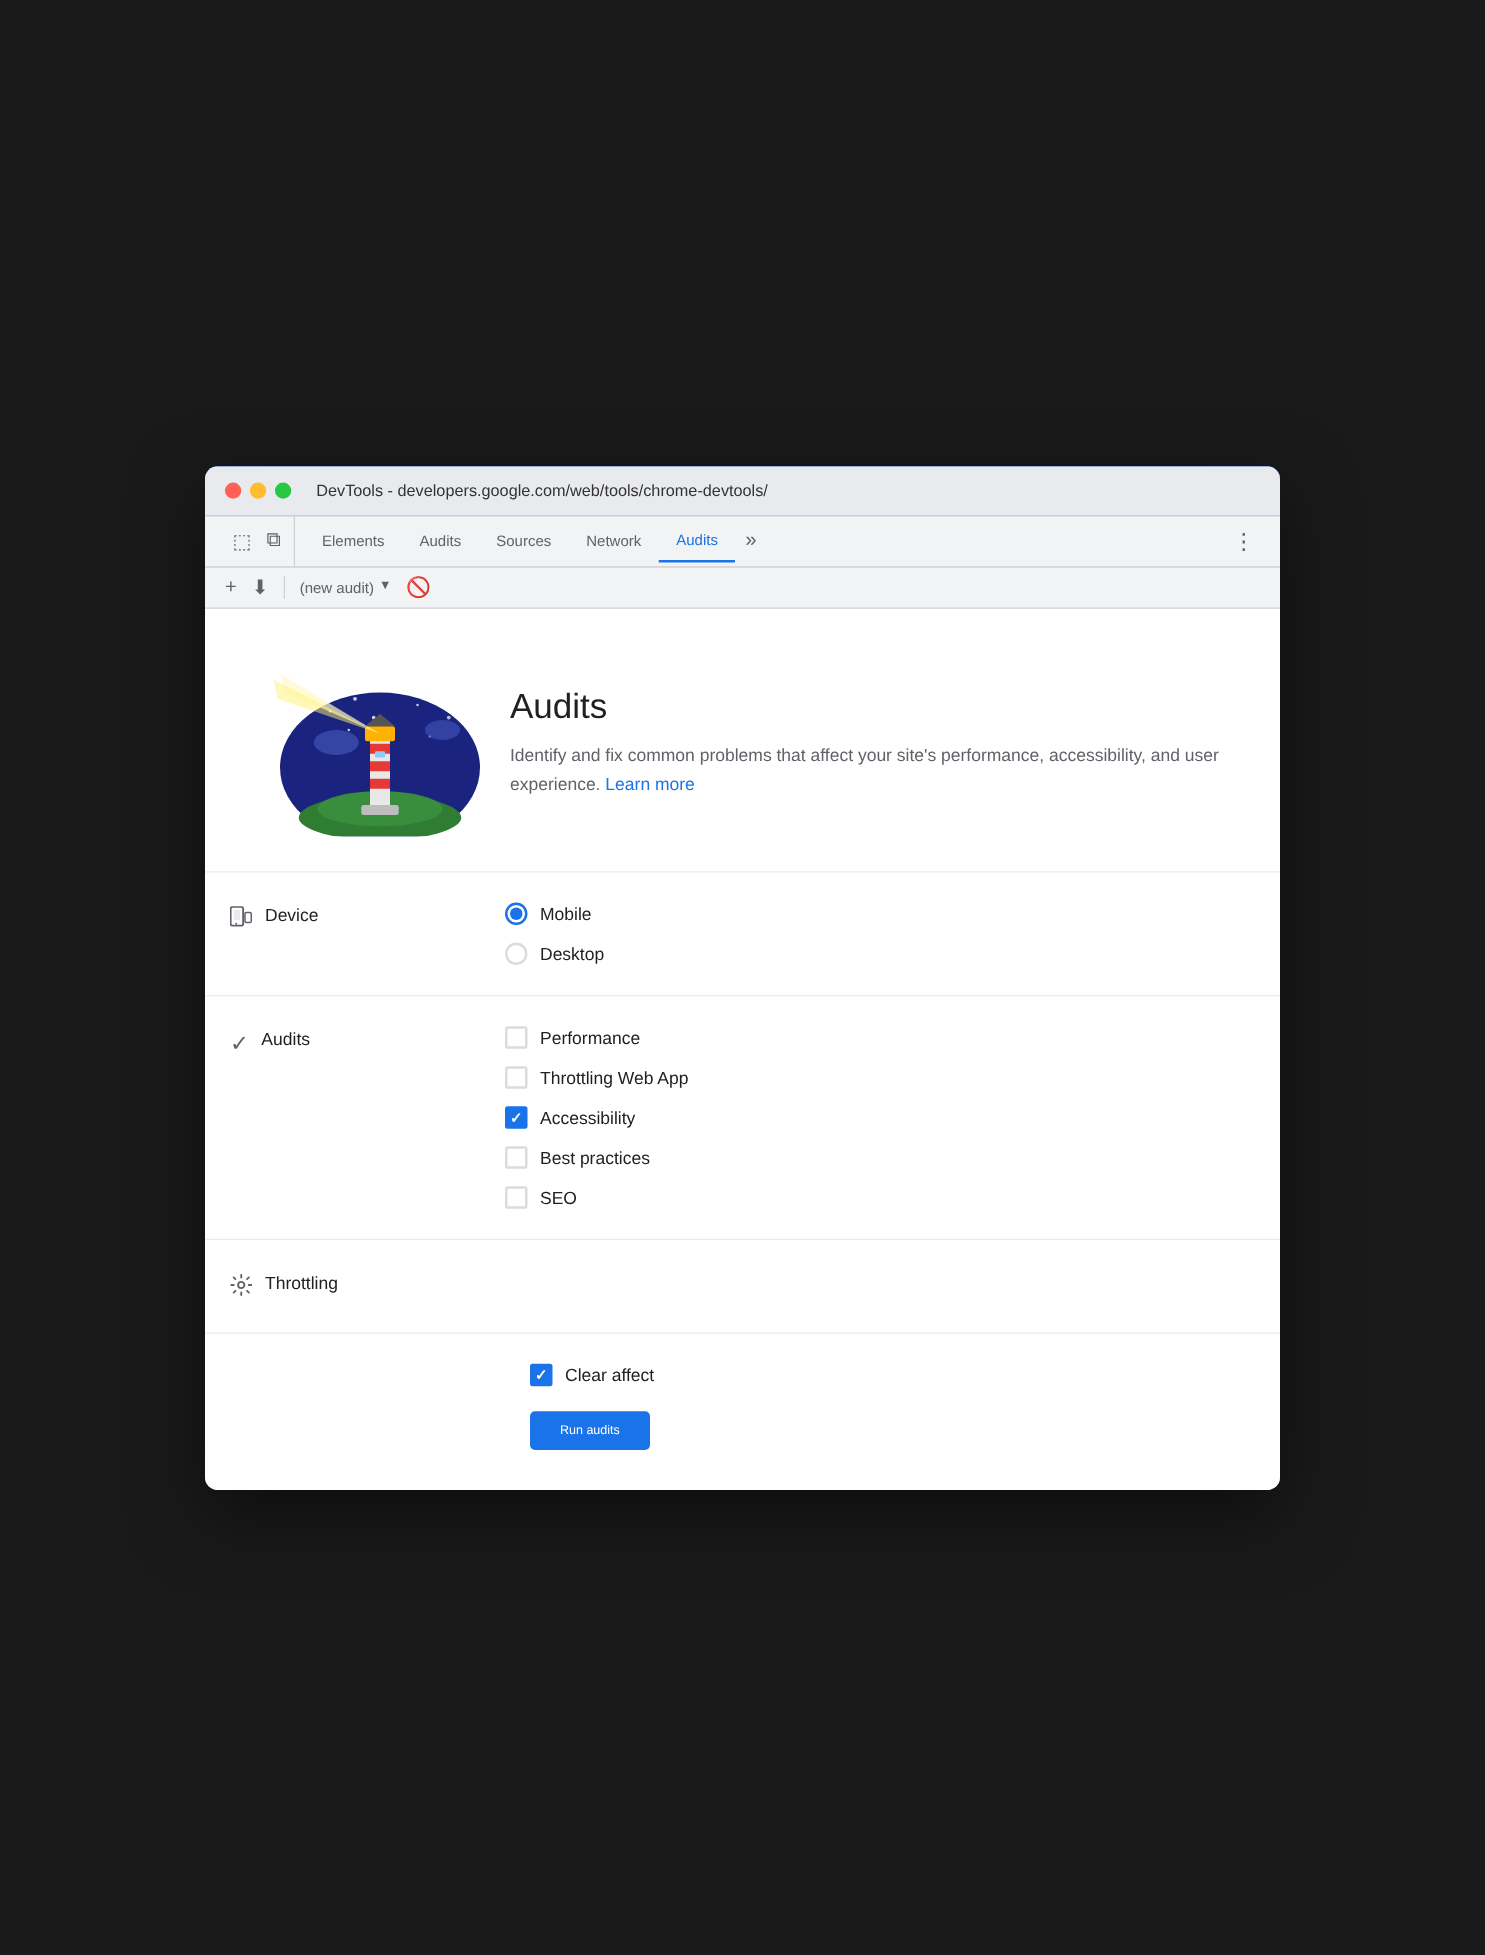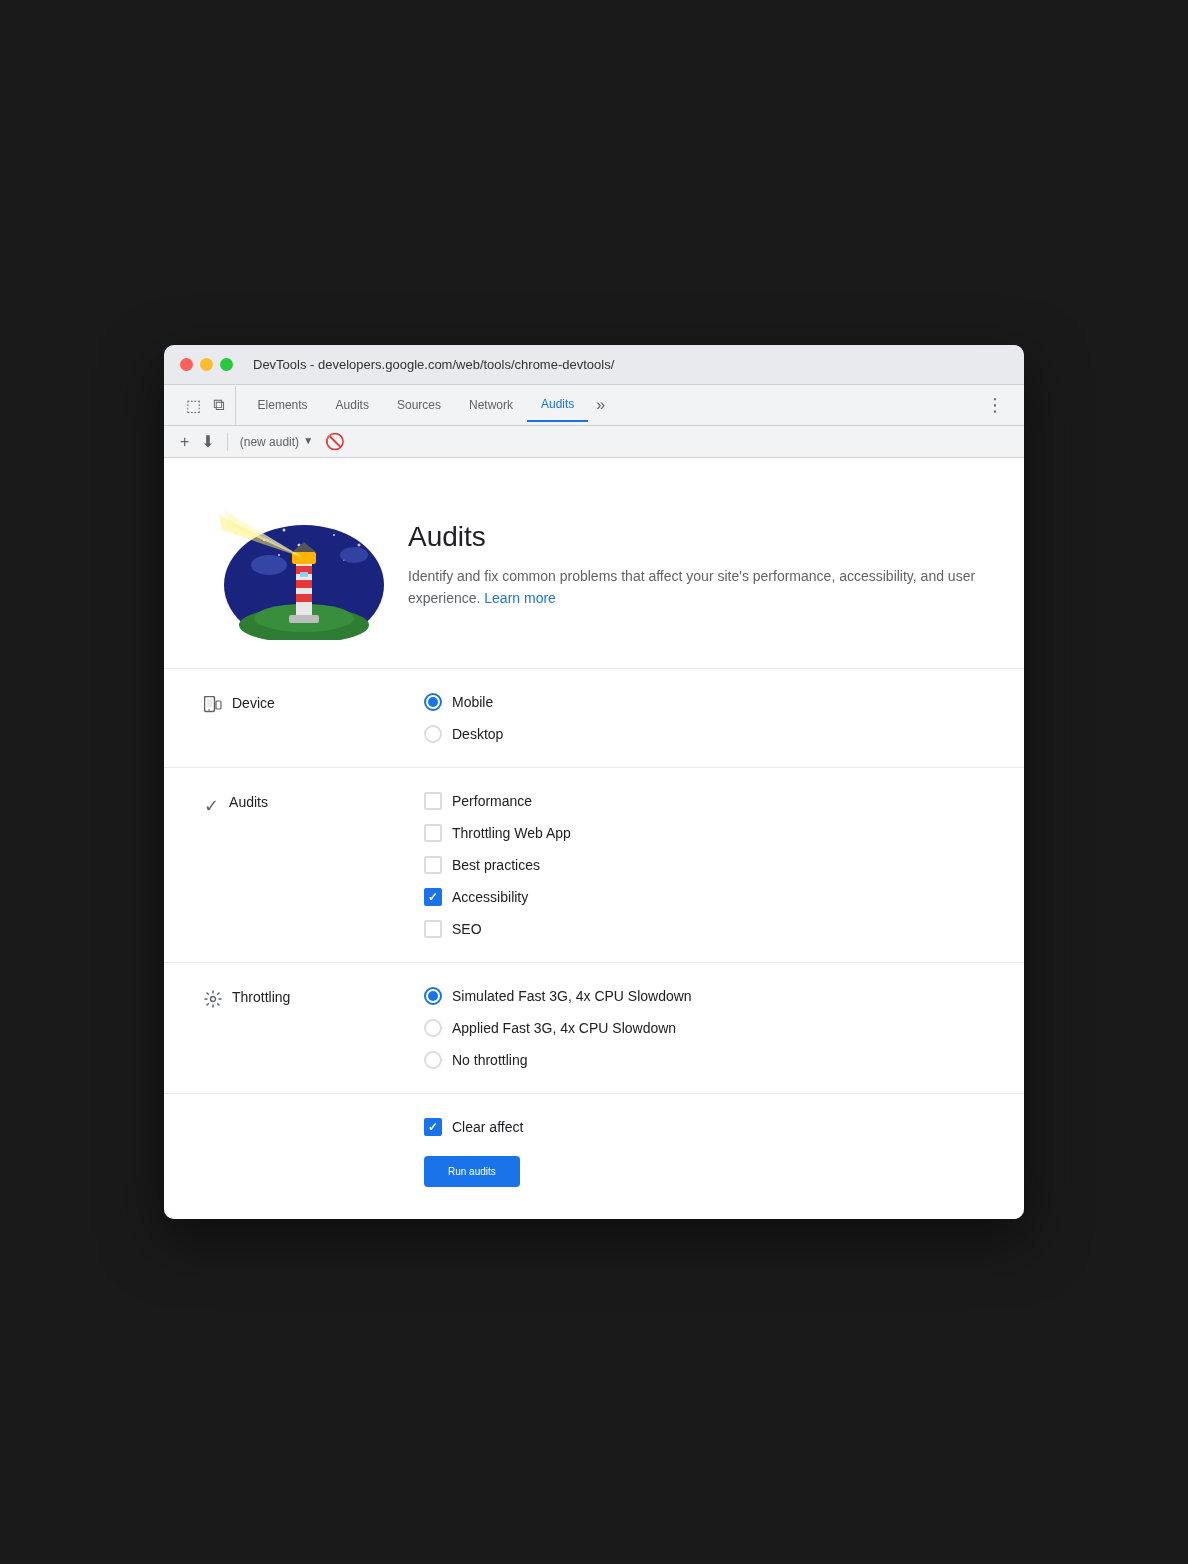--- a/index.html
+++ b/index.html
@@ -154,21 +154,21 @@
       color: #5f6368;
       line-height: 1.6;
     }
     .hero-text a {
       color: #1a73e8;
       text-decoration: none;
     }
     
     .section-row {
       display: flex;
-      padding: 24px 40px;
+      padding: 24px 20px;
       border-bottom: 1px solid #e8eaed;
       gap: 0;
     }
     .section-label {
       display: flex;
       align-items: flex-start;
       gap: 10px;
       width: 220px;
       flex-shrink: 0;
       padding-top: 2px;
@@ -396,58 +396,44 @@
       <div class="section-options">
         <div class="checkbox-option">
           <div class="checkbox-box"></div>
           <span>Performance</span>
         </div>
         <div class="checkbox-option">
           <div class="checkbox-box"></div>
           <span>Throttling Web App</span>
         </div>
         <div class="checkbox-option">
+          <div class="checkbox-box checked"></div>
+          <span>Accessibility</span>
+        </div>
+        <div class="checkbox-option">
           <div class="checkbox-box"></div>
           <span>Best practices</span>
-        </div>
-        <div class="checkbox-option">
-          <div class="checkbox-box checked"></div>
-          <span>Accessibility</span>
         </div>
         <div class="checkbox-option">
           <div class="checkbox-box"></div>
           <span>SEO</span>
         </div>
       </div>
     </div>
 
     <div class="section-row">
       <div class="section-label">
         <span class="section-label-icon">
           <svg width="18" height="18" viewBox="0 0 18 18" fill="none" xmlns="http://www.w3.org/2000/svg">
             <path d="M9 11.5a2.5 2.5 0 100-5 2.5 2.5 0 000 5z" stroke="#5f6368" stroke-width="1.5" fill="none"></path>
             <path d="M9 1v2M9 15v2M1 9h2M15 9h2M2.93 2.93l1.41 1.41M13.66 13.66l1.41 1.41M2.93 15.07l1.41-1.41M13.66 4.34l1.41-1.41" stroke="#5f6368" stroke-width="1.5" stroke-linecap="round"></path>
           </svg>
         </span>
         <span class="section-label-text">Throttling</span>
       </div>
-      <div class="section-options">
-        <div class="radio-option">
-          <div class="radio-circle selected"></div>
-          <span>Simulated Fast 3G, 4x CPU Slowdown</span>
-        </div>
-        <div class="radio-option">
-          <div class="radio-circle"></div>
-          <span>Applied Fast 3G, 4x CPU Slowdown</span>
-        </div>
-        <div class="radio-option">
-          <div class="radio-circle"></div>
-          <span>No throttling</span>
-        </div>
-      </div>
     </div>
 
     <div class="bottom-section">
       <div class="bottom-options">
         <div class="checkbox-option">
           <div class="checkbox-box checked"></div>
           <span>Clear affect</span>
         </div>
         <button class="run-audits-btn">Run audits</button>
       </div>

